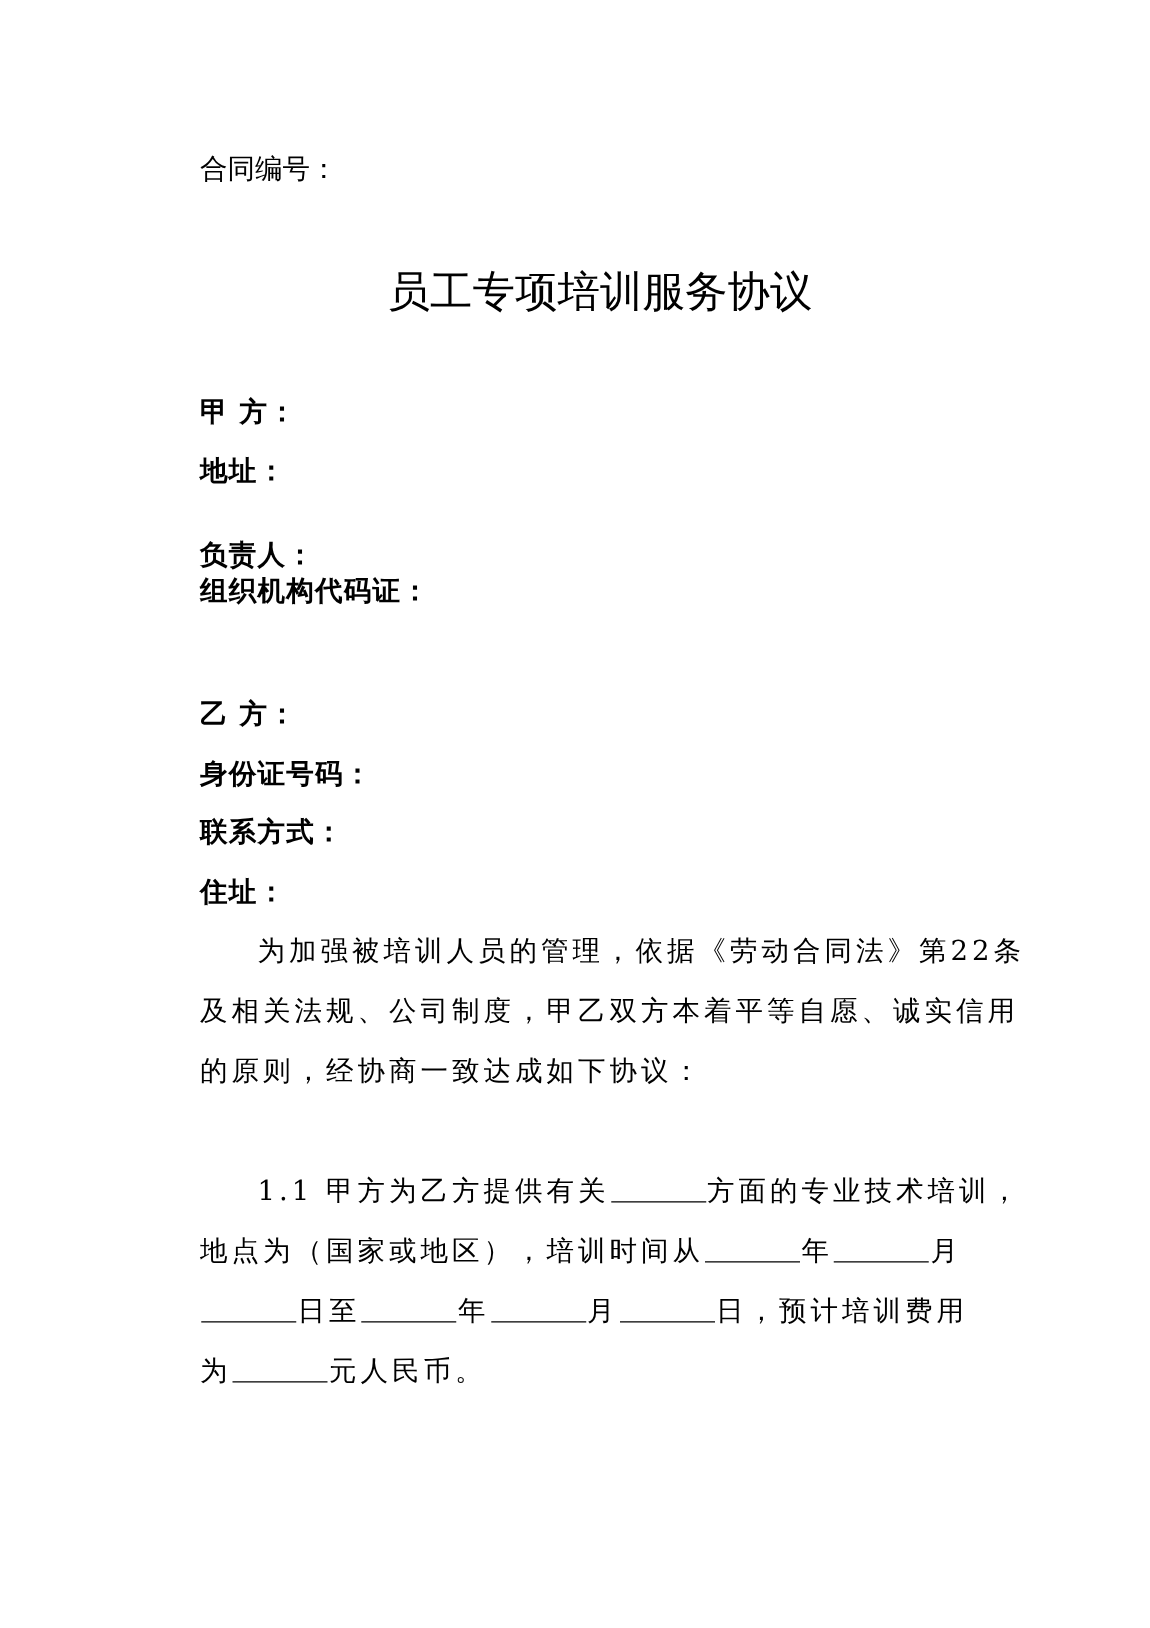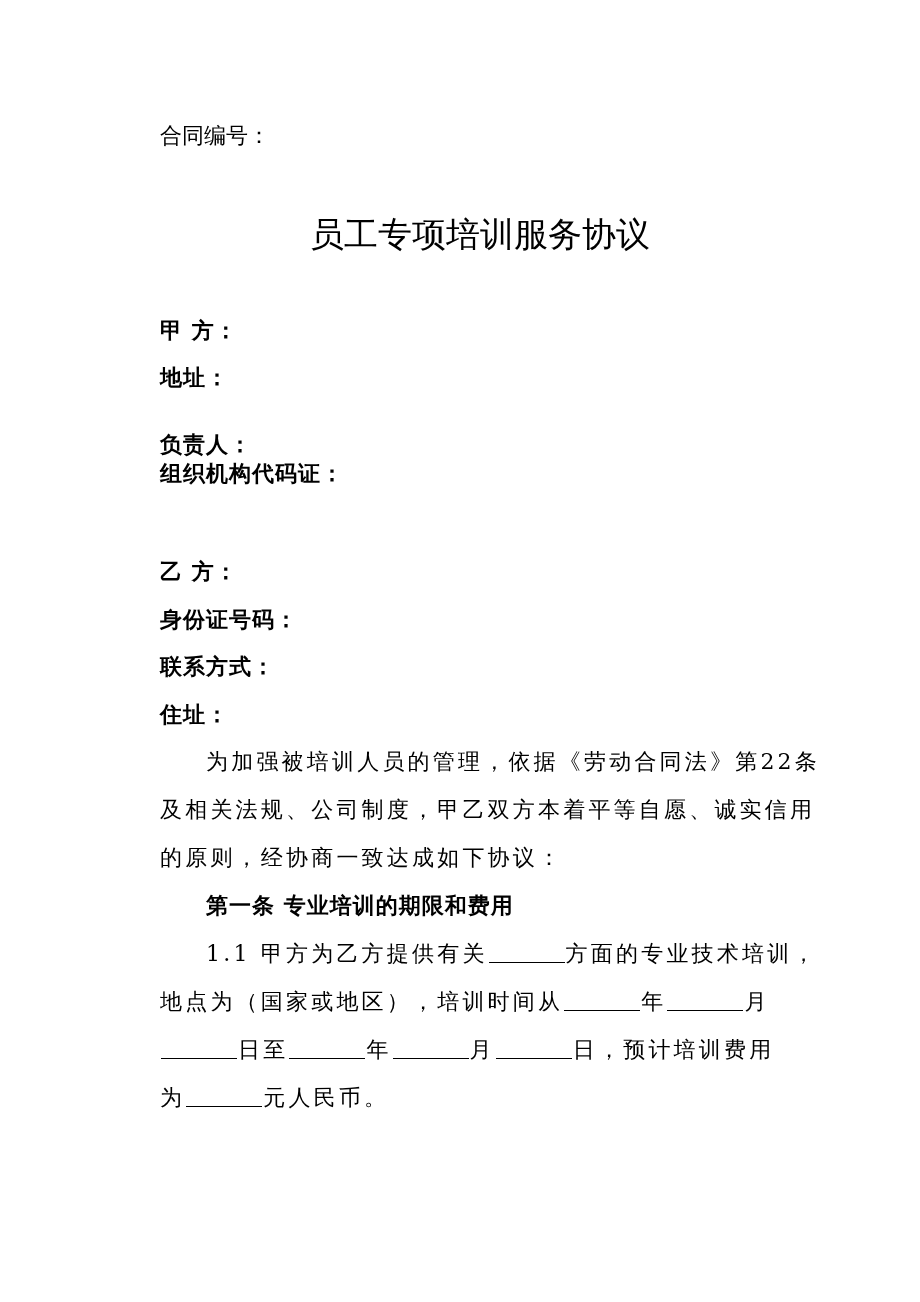--- a/index.html
+++ b/index.html
@@ -90,21 +90,20 @@
     <div class="line sans bold field" style="top:652px;">联系方式：</div>
     <div class="line sans bold field" style="top:700px;">住址：</div>
   </div>
 
   <div>
     <div class="para indent" style="top:738px;">为加强被培训人员的管理，依据《劳动合同法》第22条</div>
     <div class="para" style="top:786px;">及相关法规、公司制度，甲乙双方本着平等自愿、诚实信用</div>
     <div class="para" style="top:834px;">的原则，经协商一致达成如下协议：</div>
   </div>
 
-  <div class="para indent sans bold" style="top:882px; letter-spacing:1px;">第一条  专业培训的期限和费用</div>
 
   <div>
     <div class="para indent" style="top:930px;">
       <span>1.1 甲方为乙方提供有关</span><span class="blank"></span><span>方面的专业技术培训，</span>
     </div>
     <div class="para" style="top:978px;">
       <span>地点为（国家或地区），培训时间从</span><span class="blank"></span><span>年</span><span class="blank"></span><span>月</span>
     </div>
     <div class="para" style="top:1026px;">
       <span class="blank"></span><span>日至</span><span class="blank"></span><span>年</span><span class="blank"></span><span>月</span><span class="blank"></span><span>日，预计培训费用</span>

